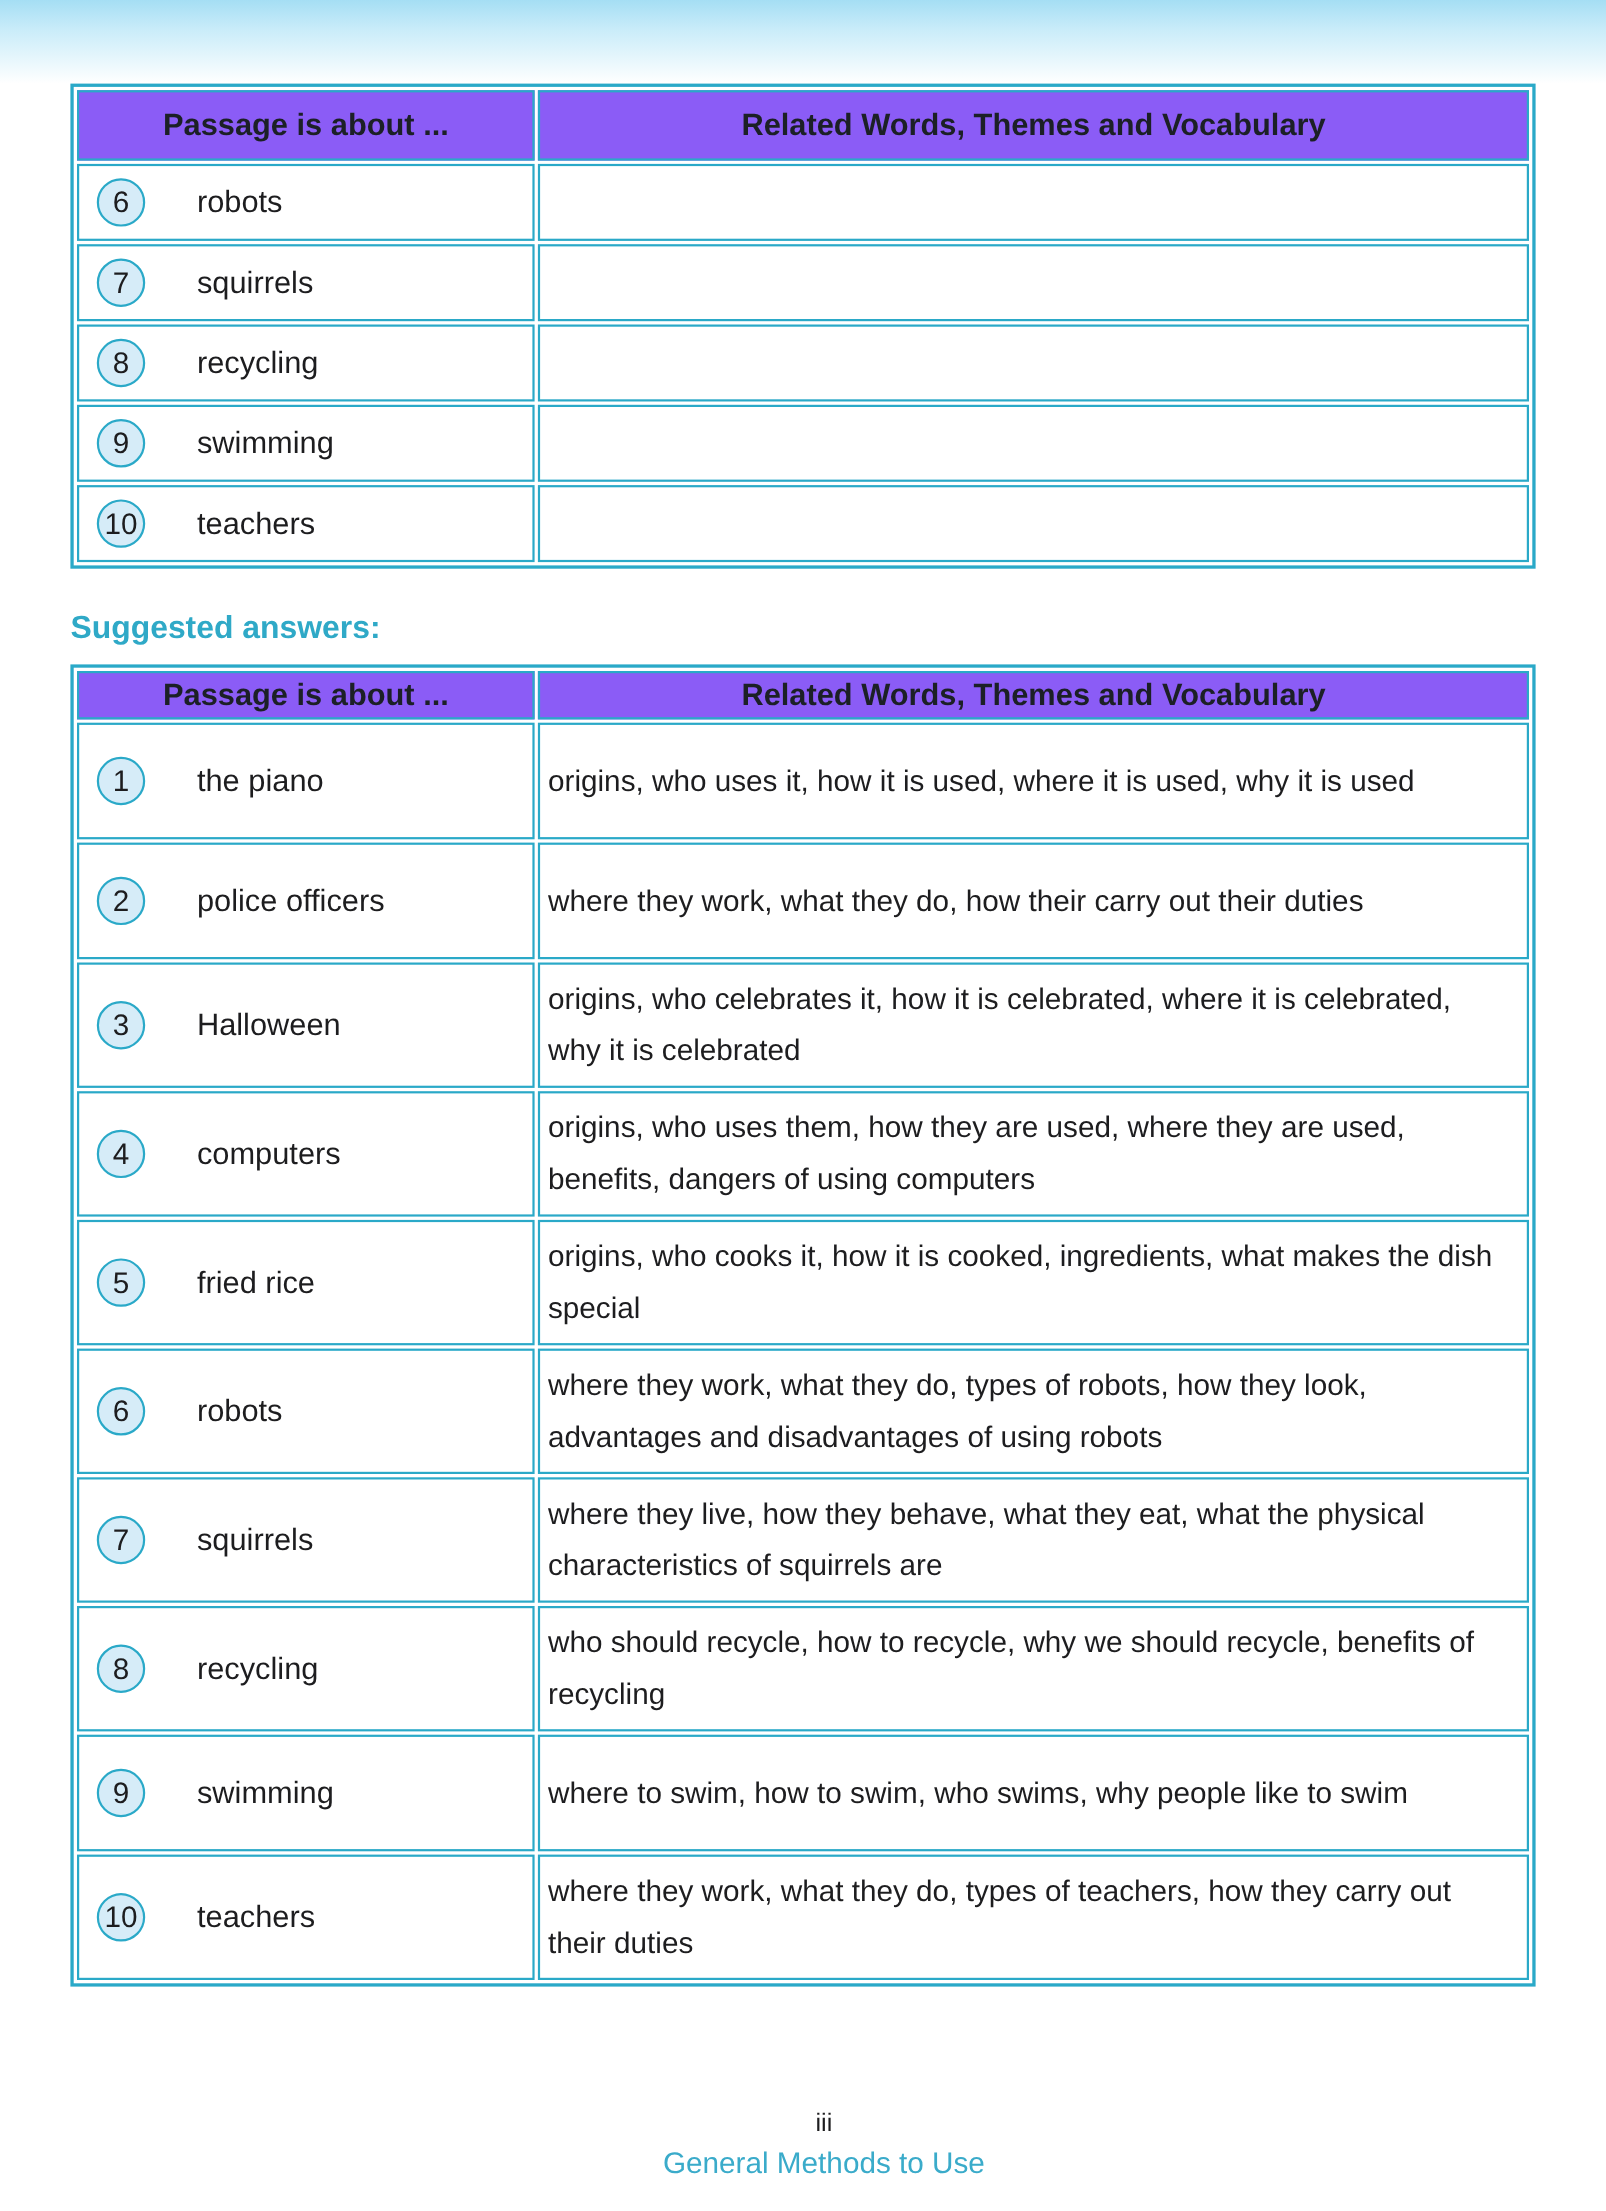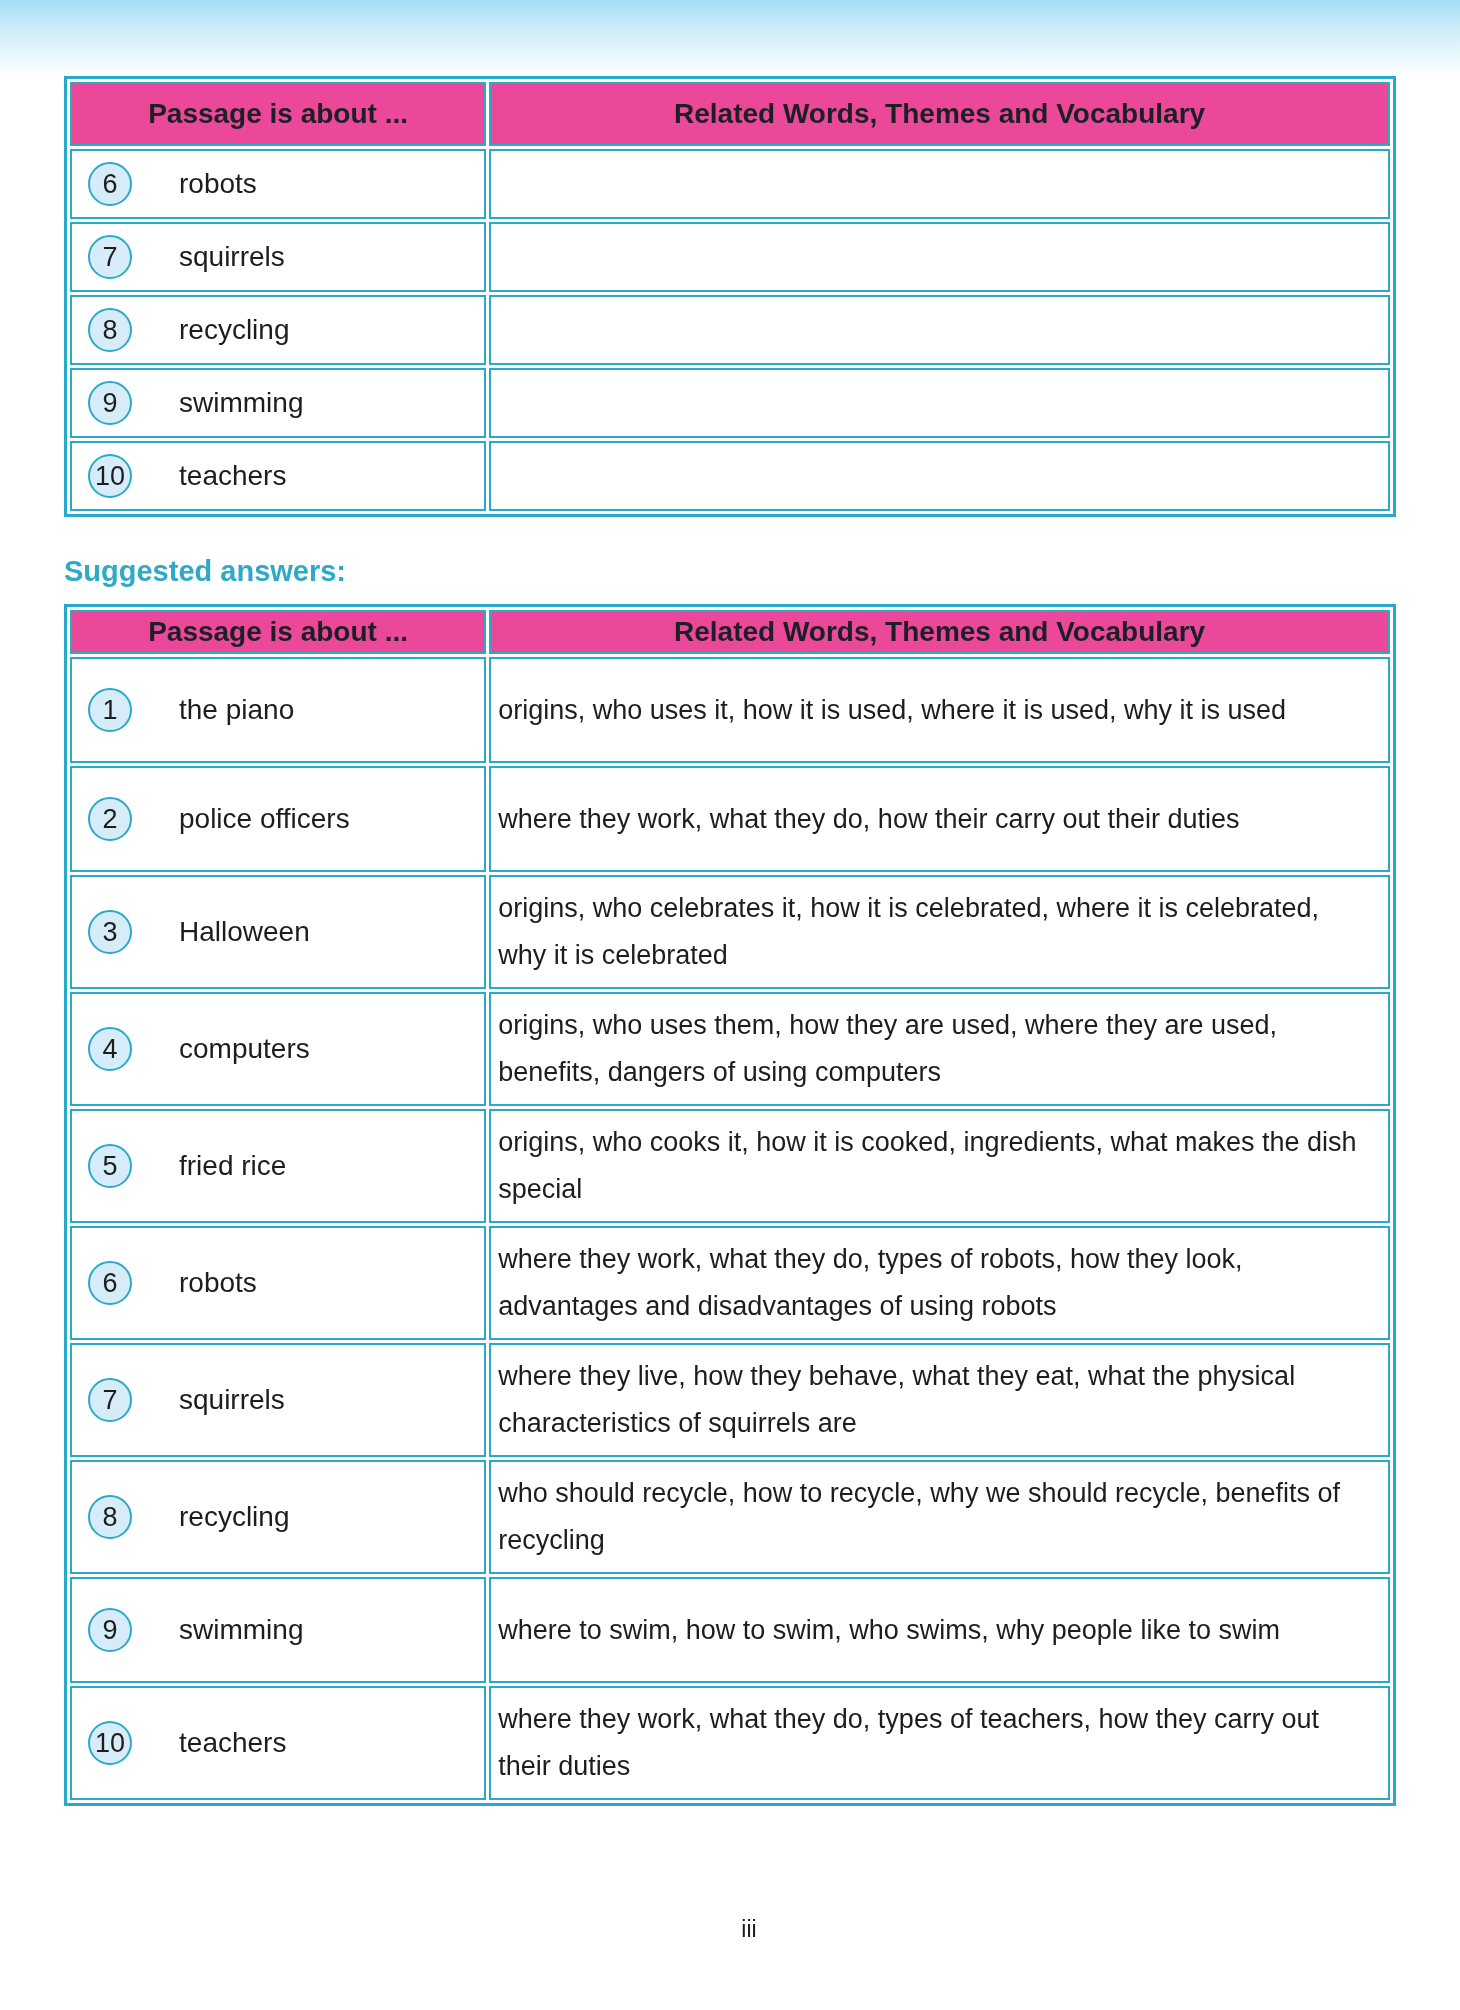--- a/index.html
+++ b/index.html
@@ -25,21 +25,21 @@
     table-layout: fixed;
     border-collapse: separate;
     border-spacing: 3px;
     border: 3px solid #2aa9c8;
     background: #ffffff;
   }
   col.c-topic  { width: 31.6%; }
   col.c-answer { width: 68.4%; }
 
   .vocab-table th {
-    background: #ec4899;
+    background: #8b5cf6;
     border: 2px solid #2aa9c8;
     font-size: 28px;
     font-weight: bold;
     color: #1c2026;
     text-align: center;
     vertical-align: middle;
   }
   table.exercise th { height: 64px; }
   table.answers  th { height: 44px; }
 
@@ -264,14 +264,15 @@
             </td>
         <td class="answer-cell">where they work, what they do, types of teachers, how they carry out their duties</td>
       </tr>
     </tbody>
       </table>
   </div>
 
 
   <div class="footer-center">
     <div class="footer-page-num">iii</div>
+    <div class="footer-section">General Methods to Use</div>
   </div>
 </div>
 
 </body></html>

